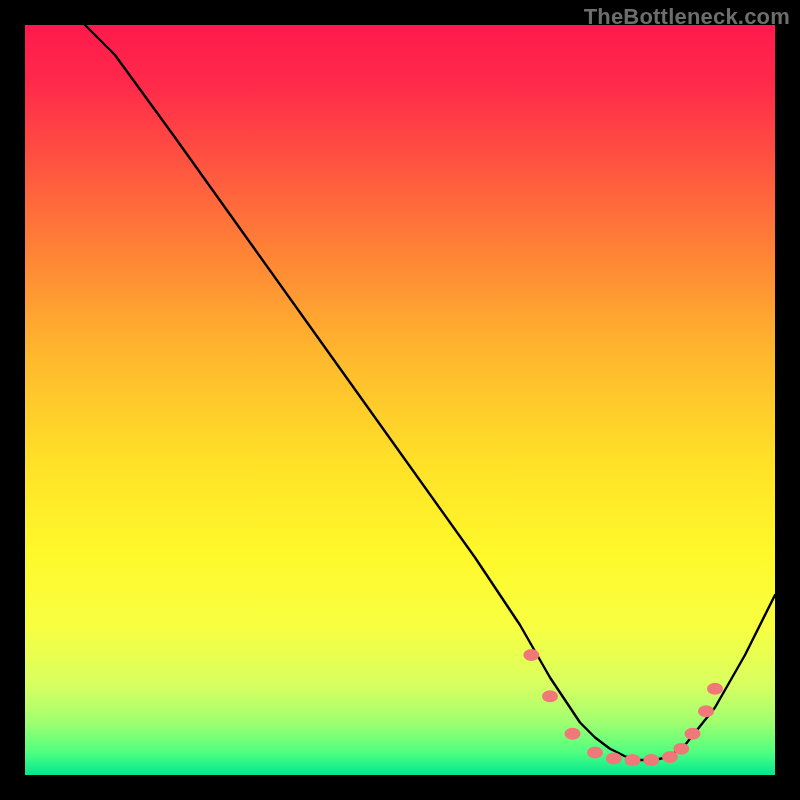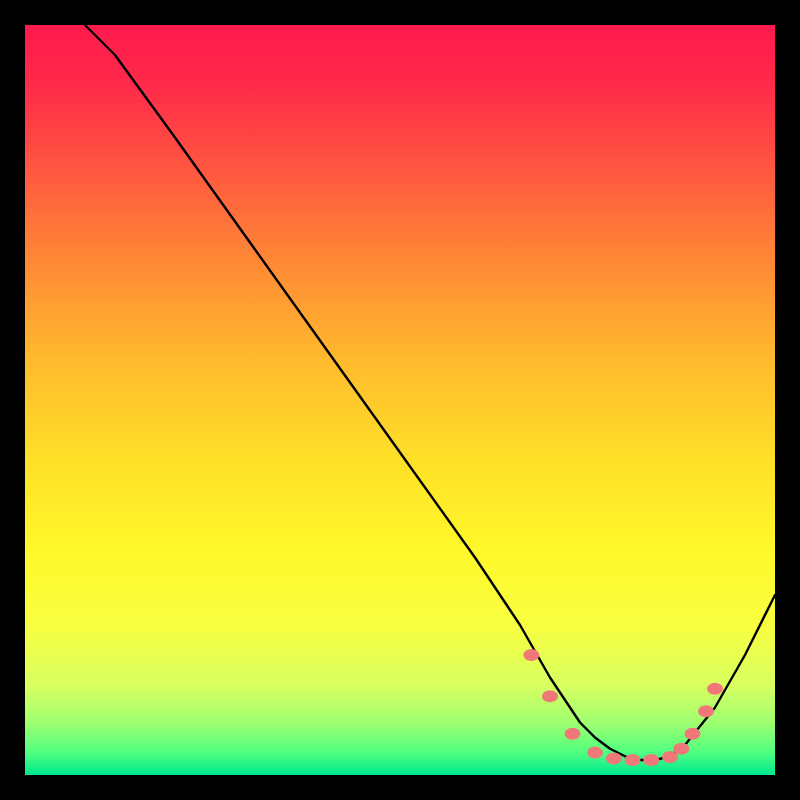--- a/index.html
+++ b/index.html
@@ -65,13 +65,14 @@
           <ellipse cx="607.5" cy="735.0" rx="8" ry="6" fill="#f07878"></ellipse>
           <ellipse cx="626.3" cy="735.0" rx="8" ry="6" fill="#f07878"></ellipse>
           <ellipse cx="645.0" cy="732.0" rx="8" ry="6" fill="#f07878"></ellipse>
           <ellipse cx="656.3" cy="723.8" rx="8" ry="6" fill="#f07878"></ellipse>
           <ellipse cx="667.5" cy="708.8" rx="8" ry="6" fill="#f07878"></ellipse>
           <ellipse cx="681.0" cy="686.3" rx="8" ry="6" fill="#f07878"></ellipse>
           <ellipse cx="690.0" cy="663.8" rx="8" ry="6" fill="#f07878"></ellipse>
         </g>
     </svg>
   </div>
+  <div class="watermark">TheBottleneck.com</div>
 </div>
 
 </body></html>

